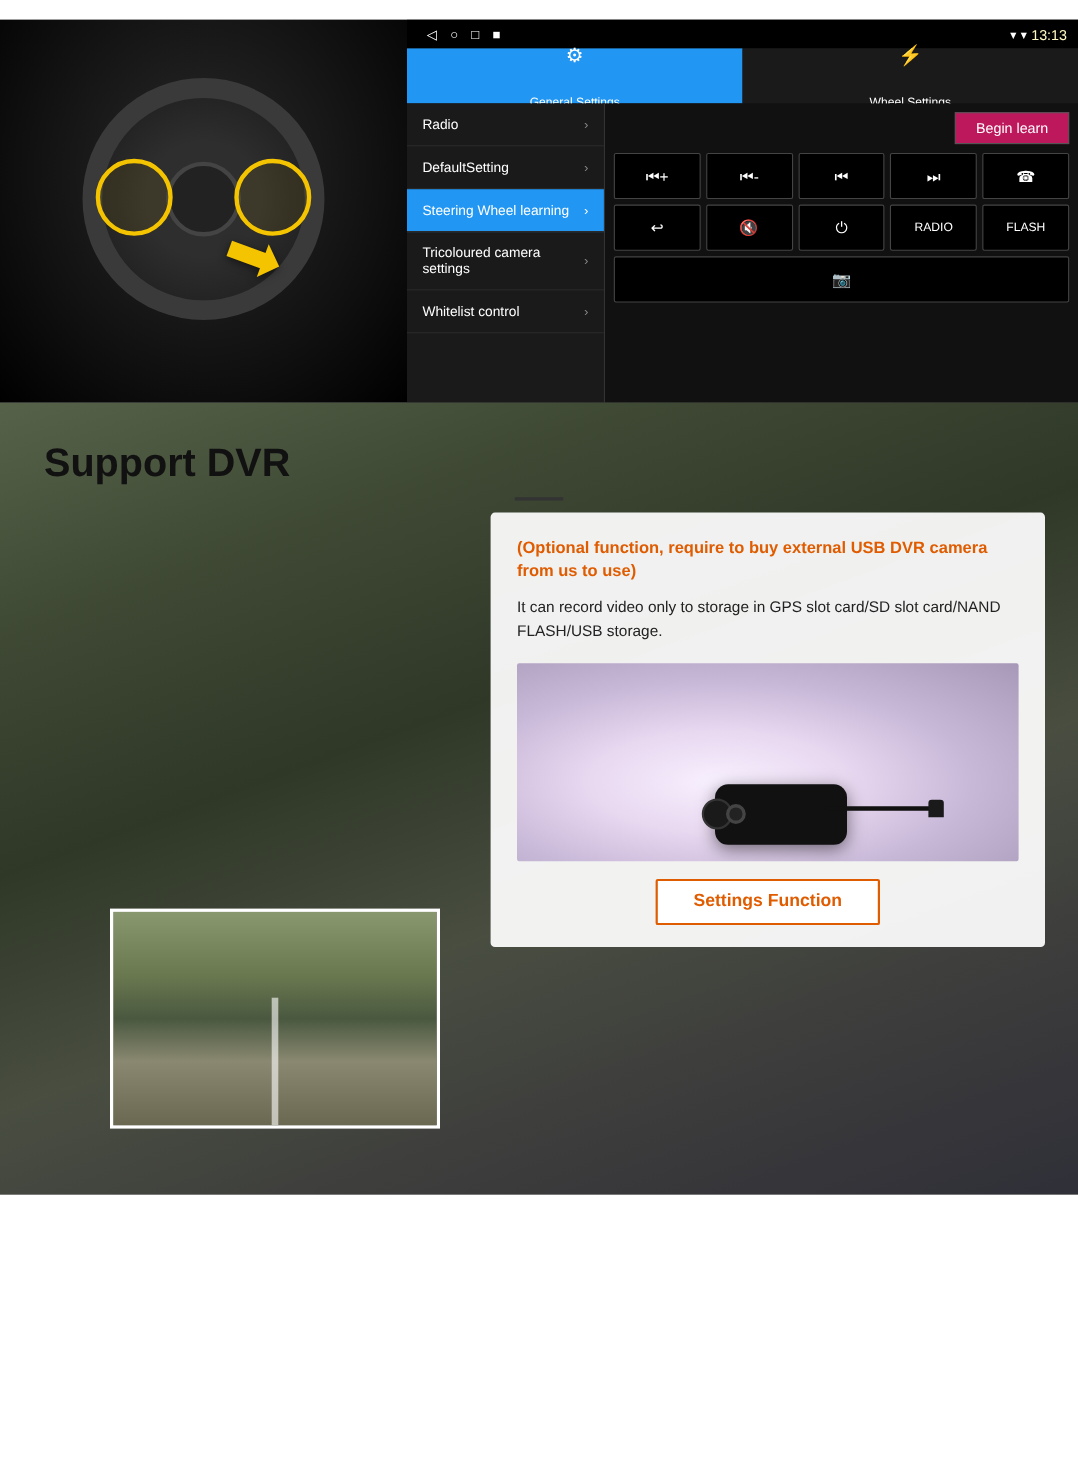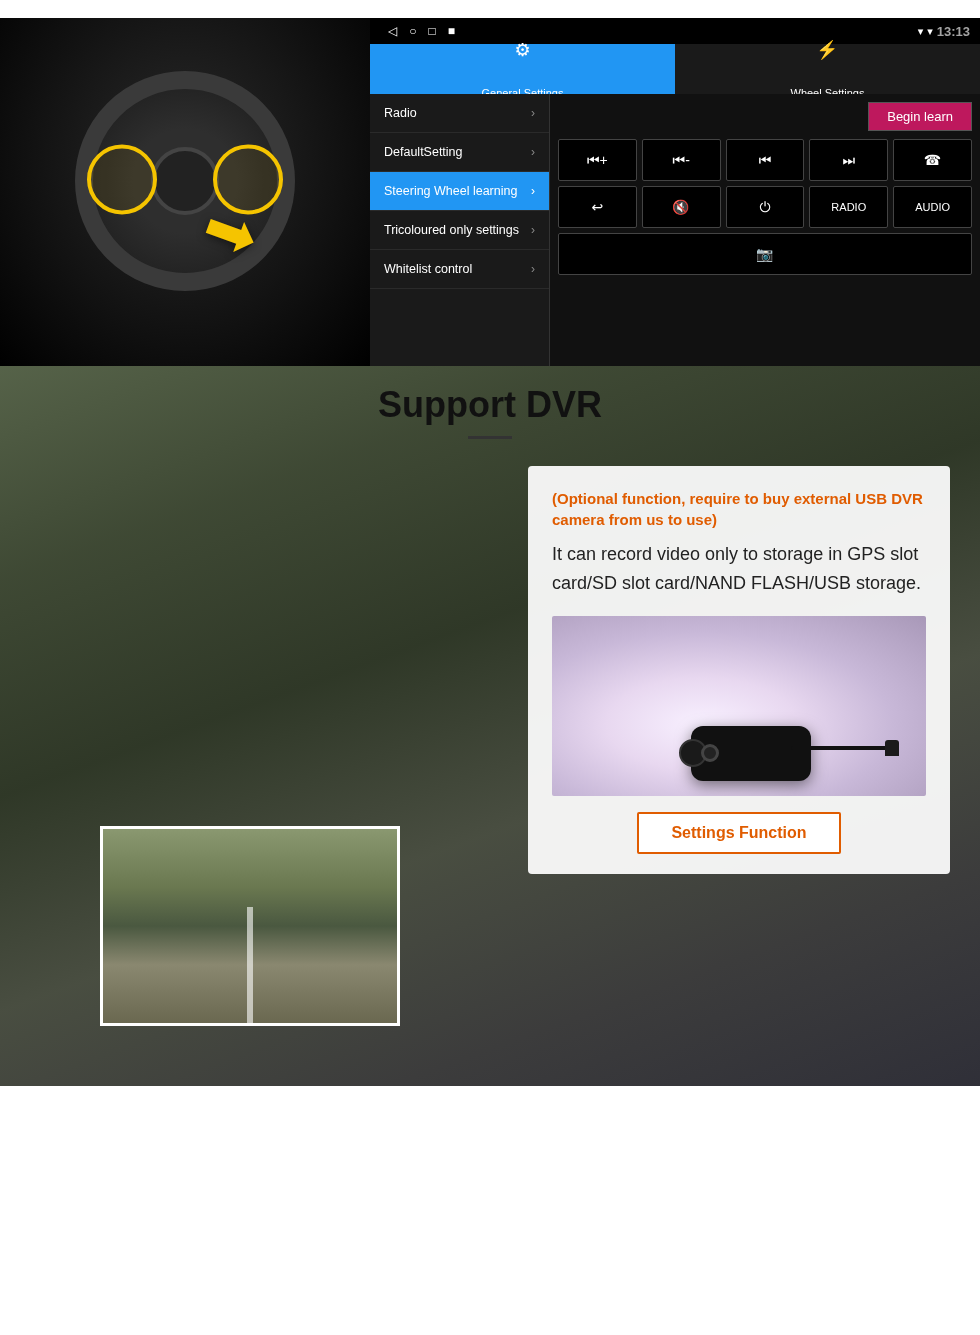--- a/index.html
+++ b/index.html
@@ -129,22 +129,22 @@
     }
     .status-bar-icons {
       display: flex;
       align-items: center;
       gap: 4px;
       font-size: 11px;
       color: #fff;
     }
     .status-time {
       font-size: 13px;
-      color: #a3a3a3;
-      font-weight: bold;
+      color: #fef9c3;
+      font-weight: normal;
     }
     .status-nav-icons {
       flex: 1;
       display: flex;
       align-items: center;
       gap: 12px;
       padding-left: 8px;
     }
     .nav-icon {
       font-size: 12px;
@@ -276,55 +276,54 @@
         #5a6a4a 0%, #3d4a30 20%,
         #2a3520 40%, #4a5040 60%,
         #3a3a3a 80%, #2a2a35 100%);
       opacity: 0.8;
     }
     .dvr-section-content {
       position: relative;
       z-index: 2;
     }
     .dvr-header {
-      text-align: center;
-      padding: 18px 40px 10px;
+      padding: 34px 40px 10px;
     }
     .dvr-title {
       font-size: 36px;
       font-weight: 900;
       color: #111;
     }
     .dvr-divider {
       width: 44px;
       height: 3px;
       background: #333;
       margin: 10px auto 0;
     }
 
     
     .dvr-info-card {
       position: absolute;
       right: 30px;
       top: 100px;
-      width: 422px;
+      width: 504px;
       background: rgba(255,255,255,0.93);
       border-radius: 4px;
       padding: 22px 24px 20px;
       z-index: 5;
     }
     .dvr-optional-text {
       color: #e05c00;
       font-size: 15px;
       font-weight: bold;
       line-height: 1.4;
       margin-bottom: 10px;
     }
     .dvr-desc-text {
-      font-size: 18px;
+      font-size: 14px;
       color: #222;
       line-height: 1.6;
       margin-bottom: 18px;
     }
     
     .dvr-camera-img {
       width: 100%;
       height: 180px;
       background: radial-gradient(ellipse at 40% 60%, #f8f0ff 0%, #e8d8f0 30%, #c8b8d8 60%, #a898b8 100%);
       display: flex;
@@ -490,21 +489,21 @@
           </div>
           <div class="menu-item">
             <span class="menu-item-text">DefaultSetting</span>
             <span class="menu-chevron">›</span>
           </div>
           <div class="menu-item menu-item-active">
             <span class="menu-item-text">Steering Wheel learning</span>
             <span class="menu-chevron">›</span>
           </div>
           <div class="menu-item">
-            <span class="menu-item-text">Tricoloured only settings</span>
+            <span class="menu-item-text">Tricoloured camera settings</span>
             <span class="menu-chevron">›</span>
           </div>
           <div class="menu-item">
             <span class="menu-item-text">Whitelist control</span>
             <span class="menu-chevron">›</span>
           </div>
         </div>
 
         <div class="right-panel">
           <div class="begin-learn-row">
@@ -538,21 +537,21 @@
               <div class="ctrl-btn">
                 <span>🔇</span>
               </div>
               <div class="ctrl-btn">
                 <span>⏻</span>
               </div>
               <div class="ctrl-btn">
                 <span class="ctrl-btn-text">RADIO</span>
               </div>
               <div class="ctrl-btn">
-                <span class="ctrl-btn-text">AUDIO</span>
+                <span class="ctrl-btn-text">FLASH</span>
               </div>
             </div>
 
 
             <div class="control-row">
               <div class="ctrl-btn">
                 <span>📷</span>
               </div>
             </div>
           </div>

